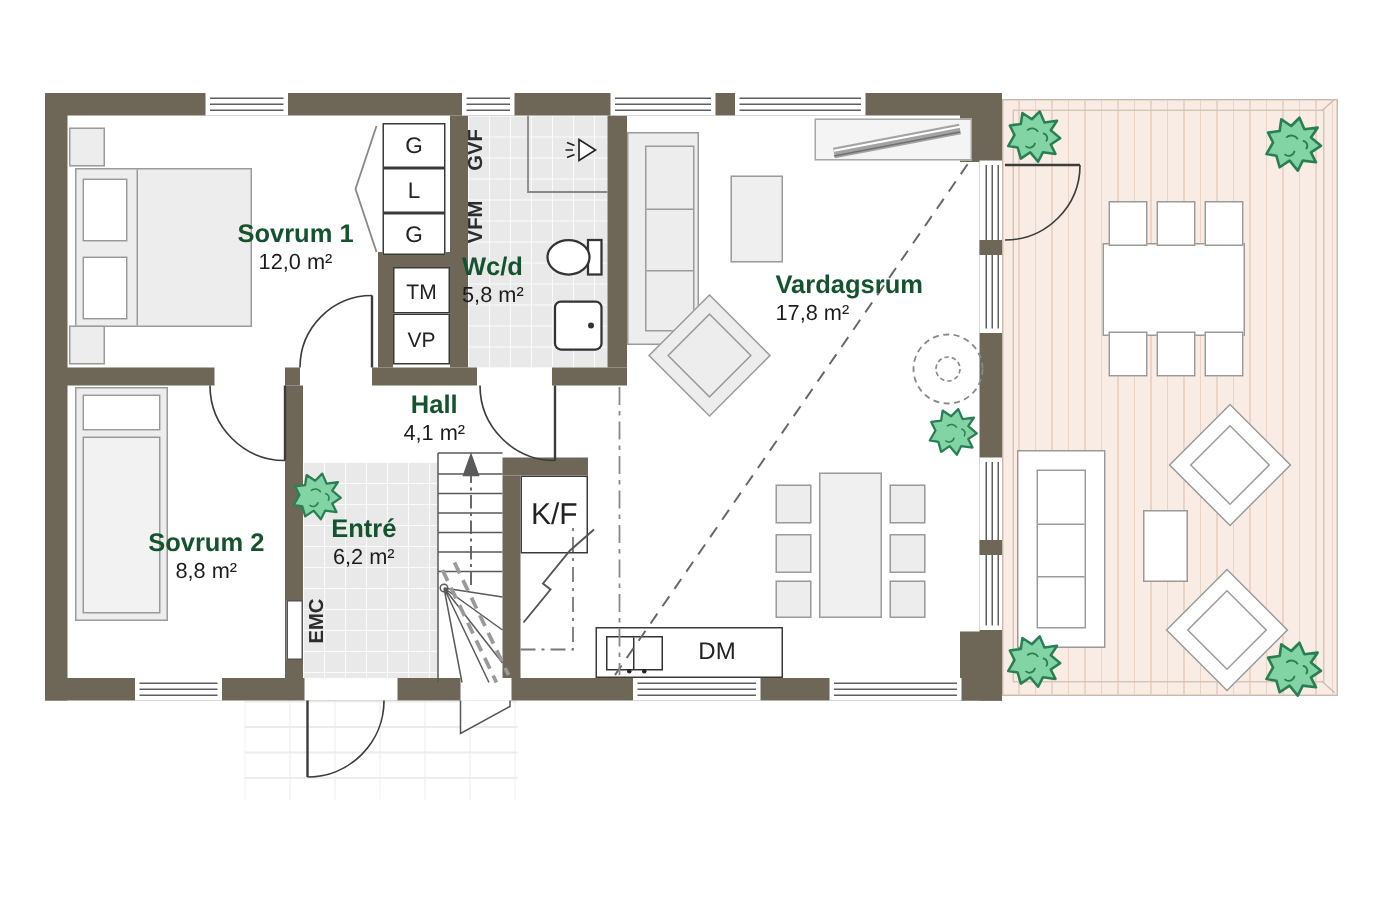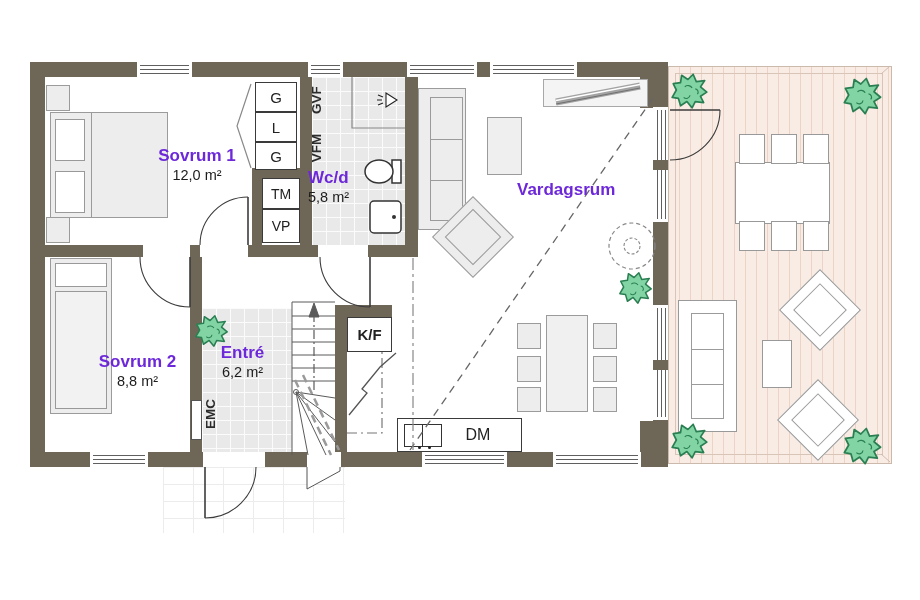--- a/index.html
+++ b/index.html
@@ -23,21 +23,21 @@
   .deck-frame{position:absolute;border:1px solid #d9c5b8;}
   .f{position:absolute;background:#ededed;border:1px solid #9b9b9b;box-sizing:border-box;}
   .fw{position:absolute;background:#fff;border:1px solid #999;box-sizing:border-box;}
   .box{position:absolute;background:#fff;border:1px solid #3a3a3a;box-sizing:border-box;
        display:flex;align-items:center;justify-content:center;font-size:15px;color:#222;}
   .hl{position:absolute;left:0;right:0;height:0;border-top:1px solid #9b9b9b;}
   .vl{position:absolute;top:0;bottom:0;width:0;border-left:1px solid #9b9b9b;}
   .diamond{position:absolute;transform:rotate(45deg);box-sizing:border-box;}
   .inner{position:absolute;box-sizing:border-box;border:1px solid #9b9b9b;background:transparent;}
   .rlabel{position:absolute;}
-  .rname{display:block;font-weight:bold;font-size:17px;line-height:20px;color:#6d28d9;}
+  .rname{display:block;font-weight:bold;font-size:17px;line-height:20px;color:#14532d;}
   .rarea{display:block;font-size:14.5px;line-height:18px;color:#1c1c1c;}
   .center{text-align:center;}
   .vlabel{position:absolute;width:80px;height:20px;line-height:20px;text-align:center;
           transform:rotate(-90deg);font-size:13.5px;font-weight:600;color:#2c2c2c;}
   svg.overlay{position:absolute;left:0;top:0;pointer-events:none;}
 </style>
 </head>
 <body>
 
 <div class="canvas">
@@ -136,21 +136,21 @@
     </div>
   <div class="box" style="left:255px;top:142px;width:42px;height:28px;">
       <span>G</span>
     </div>
   <div class="box" style="left:262px;top:178px;width:38px;height:31px;font-size:14px;">
       <span>TM</span>
     </div>
   <div class="box" style="left:262px;top:209px;width:38px;height:34px;font-size:14px;">
       <span>VP</span>
     </div>
-  <div class="box" style="left:347px;top:317px;width:45px;height:35px;font-size:15px;font-weight:bold;">
+  <div class="box" style="left:347px;top:317px;width:45px;height:52px;font-size:20px;">
       <span>K/F</span>
     </div>
   <div class="box" style="left:191px;top:400px;width:11px;height:40px;border-color:#555;"></div>
 
   <div class="box" style="left:397px;top:418px;width:125px;height:34px;justify-content:flex-start;text-align:right;">
     <div class="abs" style="left:6px;top:5px;width:38px;height:23px;border:1.5px solid #333;box-sizing:border-box;">
       <div class="vl" style="left:17px;border-color:#333;"></div>
       <div class="abs" style="left:13px;bottom:-3px;width:3px;height:3px;background:#222;border-radius:50%;"></div>
       <div class="abs" style="left:23px;bottom:-3px;width:3px;height:3px;background:#222;border-radius:50%;"></div>
     </div>
@@ -294,20 +294,25 @@
   <div class="rlabel center" style="left:127px;top:146px;width:140px;">
     <span class="rname">Sovrum 1</span>
     <span class="rarea">12,0 m²</span>
   </div>
   <div class="rlabel" style="left:308px;top:168px;width:90px;">
     <span class="rname">Wc/d</span>
     <span class="rarea">5,8 m²</span>
   </div>
   <div class="rlabel" style="left:517px;top:180px;width:150px;">
     <span class="rname">Vardagsrum</span>
+    <span class="rarea">17,8 m²</span>
+  </div>
+  <div class="rlabel center" style="left:252px;top:260px;width:75px;">
+    <span class="rname">Hall</span>
+    <span class="rarea">4,1 m²</span>
   </div>
   <div class="rlabel center" style="left:80px;top:352px;width:115px;">
     <span class="rname">Sovrum 2</span>
     <span class="rarea">8,8 m²</span>
   </div>
   <div class="rlabel center" style="left:205px;top:343px;width:75px;">
     <span class="rname">Entré</span>
     <span class="rarea">6,2 m²</span>
   </div>
 

